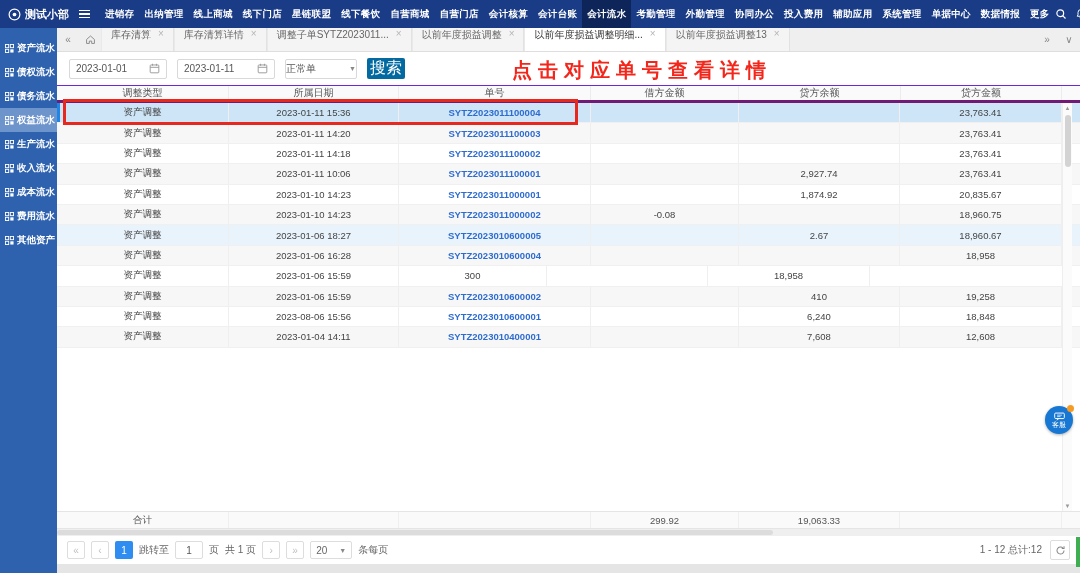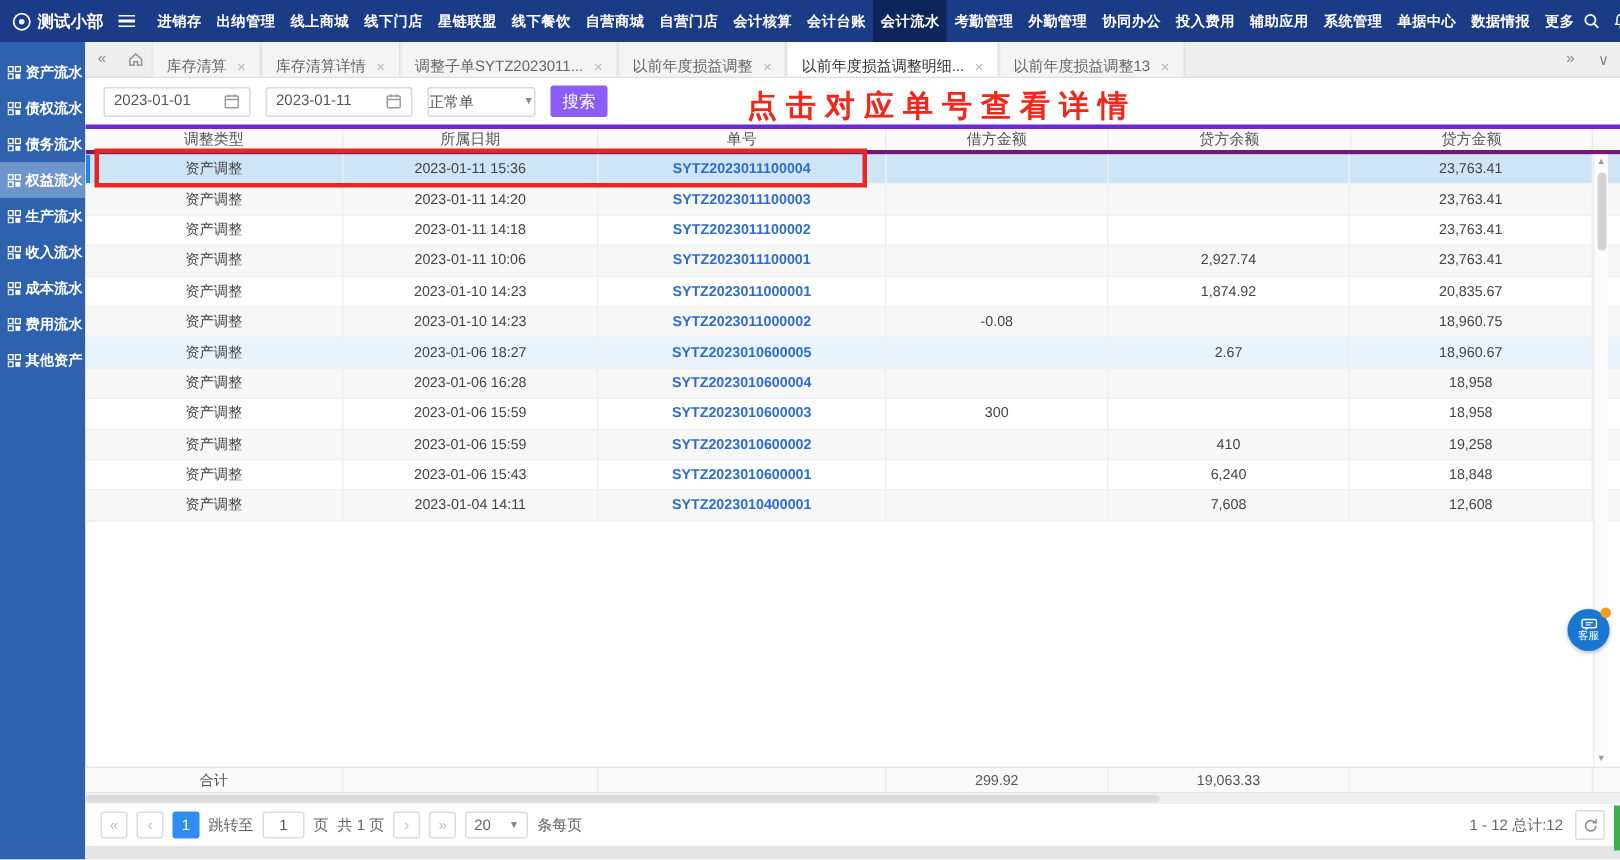--- a/index.html
+++ b/index.html
@@ -24,34 +24,34 @@
   .side-item { height:24px; display:flex; align-items:center; gap:3px; padding-left:5px; color:#fff;
                font-size:9.5px; font-weight:bold; cursor:pointer; white-space:nowrap; }
   .side-item.active { background:#6e94cc; }
   .side-item svg { flex:0 0 auto; }
 
   
   .main { position:absolute; left:57px; top:28px; width:1023px; height:545px; display:flex; flex-direction:column; background:#fff; }
 
   .tabbar { height:24px; background:#efefef; border-bottom:1px solid #dedede; display:flex; align-items:center; font-size:10px; color:#666; }
   .tab-ctl { width:22px; height:100%; display:flex; align-items:center; justify-content:center; color:#888; cursor:pointer; font-size:10px; }
-  .tab { height:100%; display:flex; align-items:flex-end; gap:7px; padding:0 9px; background:#f4f4f4;
+  .tab { height:100%; display:flex; align-items:flex-start; gap:7px; padding:0 9px; background:#f4f4f4;
          border-right:1px solid #e2e2e2; border-left:1px solid #e9e9e9; cursor:pointer; }
   .tab.active { background:#fff; color:#333; }
   .tab .close { color:#b5b5b5; font-size:10px; cursor:pointer; }
   .tabbar-right { margin-left:auto; display:flex; align-items:center; }
 
   
-  .filterbar { height:34px; border-bottom:3px solid #6d28d9; display:flex; align-items:center; gap:10px; padding-left:12px; position:relative; background:#fff; }
+  .filterbar { height:34px; border-bottom:1px solid #6d28d9; display:flex; align-items:center; gap:10px; padding-left:12px; position:relative; background:#fff; }
   .inputbox { height:20px; border:1px solid #d9d9d9; border-radius:2px; display:flex; align-items:center; font-size:10px; color:#555; background:#fff; }
   .datebox { width:98px; padding:0 6px; justify-content:space-between; cursor:text; }
   .selectbox { width:72px; padding:0 0; justify-content:space-between; cursor:pointer; }
   .selectbox .caret, .pagesize .caret { color:#888; font-size:7px; }
-  .search-btn { width:38px; height:21px; background:#8b5cf6; color:#fff; border:none; border-radius:2px; font-size:11px; cursor:pointer; font-family:inherit; }
-  .annotation { position:absolute; left:441px; top:5px; color:#f3261b; font-size:20px; font-weight:bold; letter-spacing:6px; pointer-events:none;text-align:right; }
+  .search-btn { width:38px; height:21px; background:#0369a1; color:#fff; border:none; border-radius:2px; font-size:16px; cursor:pointer; font-family:inherit; }
+  .annotation { position:absolute; left:455px; top:5px; color:#f3261b; font-size:20px; font-weight:bold; letter-spacing:6px; pointer-events:none;text-align:right; }
 
   
   .tablewrap { flex:1; position:relative; overflow:hidden; }
   .thead { display:flex; height:17px; background:#fafafa; border-bottom:3px solid #701a75; }
   .hcell { font-size:10px; color:#555; display:flex; align-items:center; justify-content:center; border-right:1px solid #ececec; }
   .row { display:flex; height:20.4px; border-bottom:1px solid #f0f0f0; background:#fff; cursor:pointer; }
   .row:nth-child(even) { background:#f7f7f7; }
   .row.selected { background:#cde5f7; box-shadow:inset 3px 0 0 #1f86e8; }
   .row.tinted { background:#e9f3fc; }
   .cell { font-size:9.5px; color:#444; display:flex; align-items:center; justify-content:center; border-right:1px solid #efefef; overflow:hidden; }
@@ -367,36 +367,35 @@
           <div class="cell c0">资产调整</div>
           <div class="cell c1">2023-01-06 16:28</div>
           <div class="cell c2 doc">SYTZ2023010600004</div>
           <div class="cell c3"></div>
           <div class="cell c4"></div>
           <div class="cell c5">18,958</div>
         </div>
         <div class="row">
           <div class="cell c0">资产调整</div>
           <div class="cell c1">2023-01-06 15:59</div>
-          <div class="cell c2 doc">SYTZ2023010600003</div>
           <div class="cell c3">300</div>
           <div class="cell c4"></div>
           <div class="cell c5">18,958</div>
         </div>
         <div class="row">
           <div class="cell c0">资产调整</div>
           <div class="cell c1">2023-01-06 15:59</div>
           <div class="cell c2 doc">SYTZ2023010600002</div>
           <div class="cell c3"></div>
           <div class="cell c4">410</div>
           <div class="cell c5">19,258</div>
         </div>
         <div class="row">
           <div class="cell c0">资产调整</div>
-          <div class="cell c1">2023-01-06 15:43</div>
+          <div class="cell c1">2023-08-06 15:56</div>
           <div class="cell c2 doc">SYTZ2023010600001</div>
           <div class="cell c3"></div>
           <div class="cell c4">6,240</div>
           <div class="cell c5">18,848</div>
         </div>
         <div class="row">
           <div class="cell c0">资产调整</div>
           <div class="cell c1">2023-01-04 14:11</div>
           <div class="cell c2 doc">SYTZ2023010400001</div>
           <div class="cell c3"></div>

